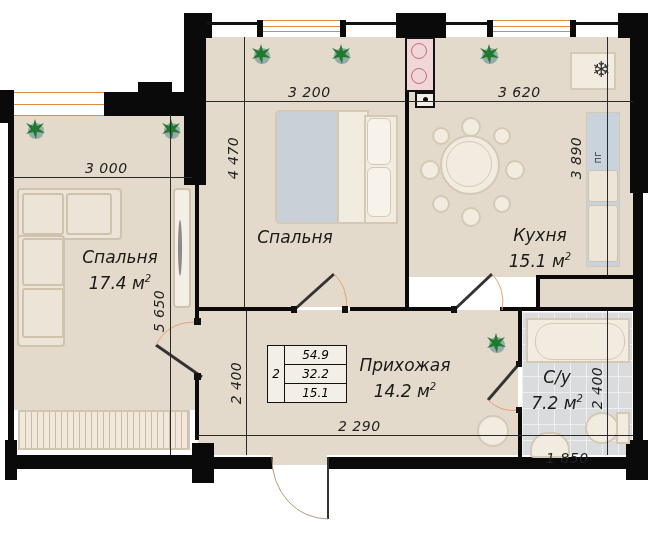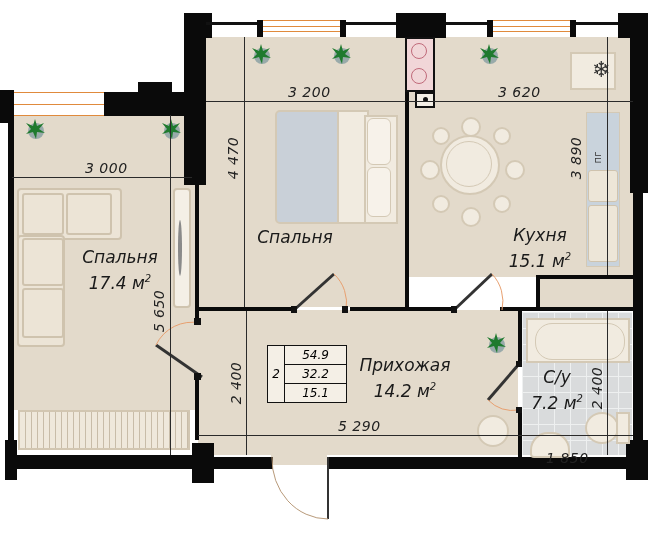--- a/index.html
+++ b/index.html
@@ -195,21 +195,21 @@
 <div class="dimline" style="left:198px; top:435px; width:435px; height:1px;"></div>
 <div class="dimline" style="left:246px; top:311px; width:1px; height:144px;"></div>
 <div class="dimline" style="left:607px; top:311px; width:1px; height:144px;"></div>
 
 <div class="dim" style="left:85px; top:160px;">3 000</div>
 <div class="dim v" style="left:138px; top:303px;">5 650</div>
 <div class="dim" style="left:288px; top:84px;">3 200</div>
 <div class="dim v" style="left:212px; top:150px;">4 470</div>
 <div class="dim" style="left:498px; top:84px;">3 620</div>
 <div class="dim v" style="left:555px; top:150px;">3 890</div>
-<div class="dim" style="left:338px; top:418px;">5 290</div>
+<div class="dim" style="left:338px; top:418px;">2 290</div>
 <div class="dim v" style="left:215px; top:375px;">2 400</div>
 <div class="dim" style="left:546px; top:410px;margin-top:40px;">1 850</div>
 <div class="dim v" style="left:576px; top:380px;">2 400</div>
 
 <div class="room-label" style="left:60px; top:247px; width:120px;">
   <div>Спальня</div>
   <div><span>17.4</span>&nbsp;<span>м</span><sup>2</sup></div>
 </div>
 <div class="room-label" style="left:240px; top:227px; width:110px;">
   <div>Спальня</div>

